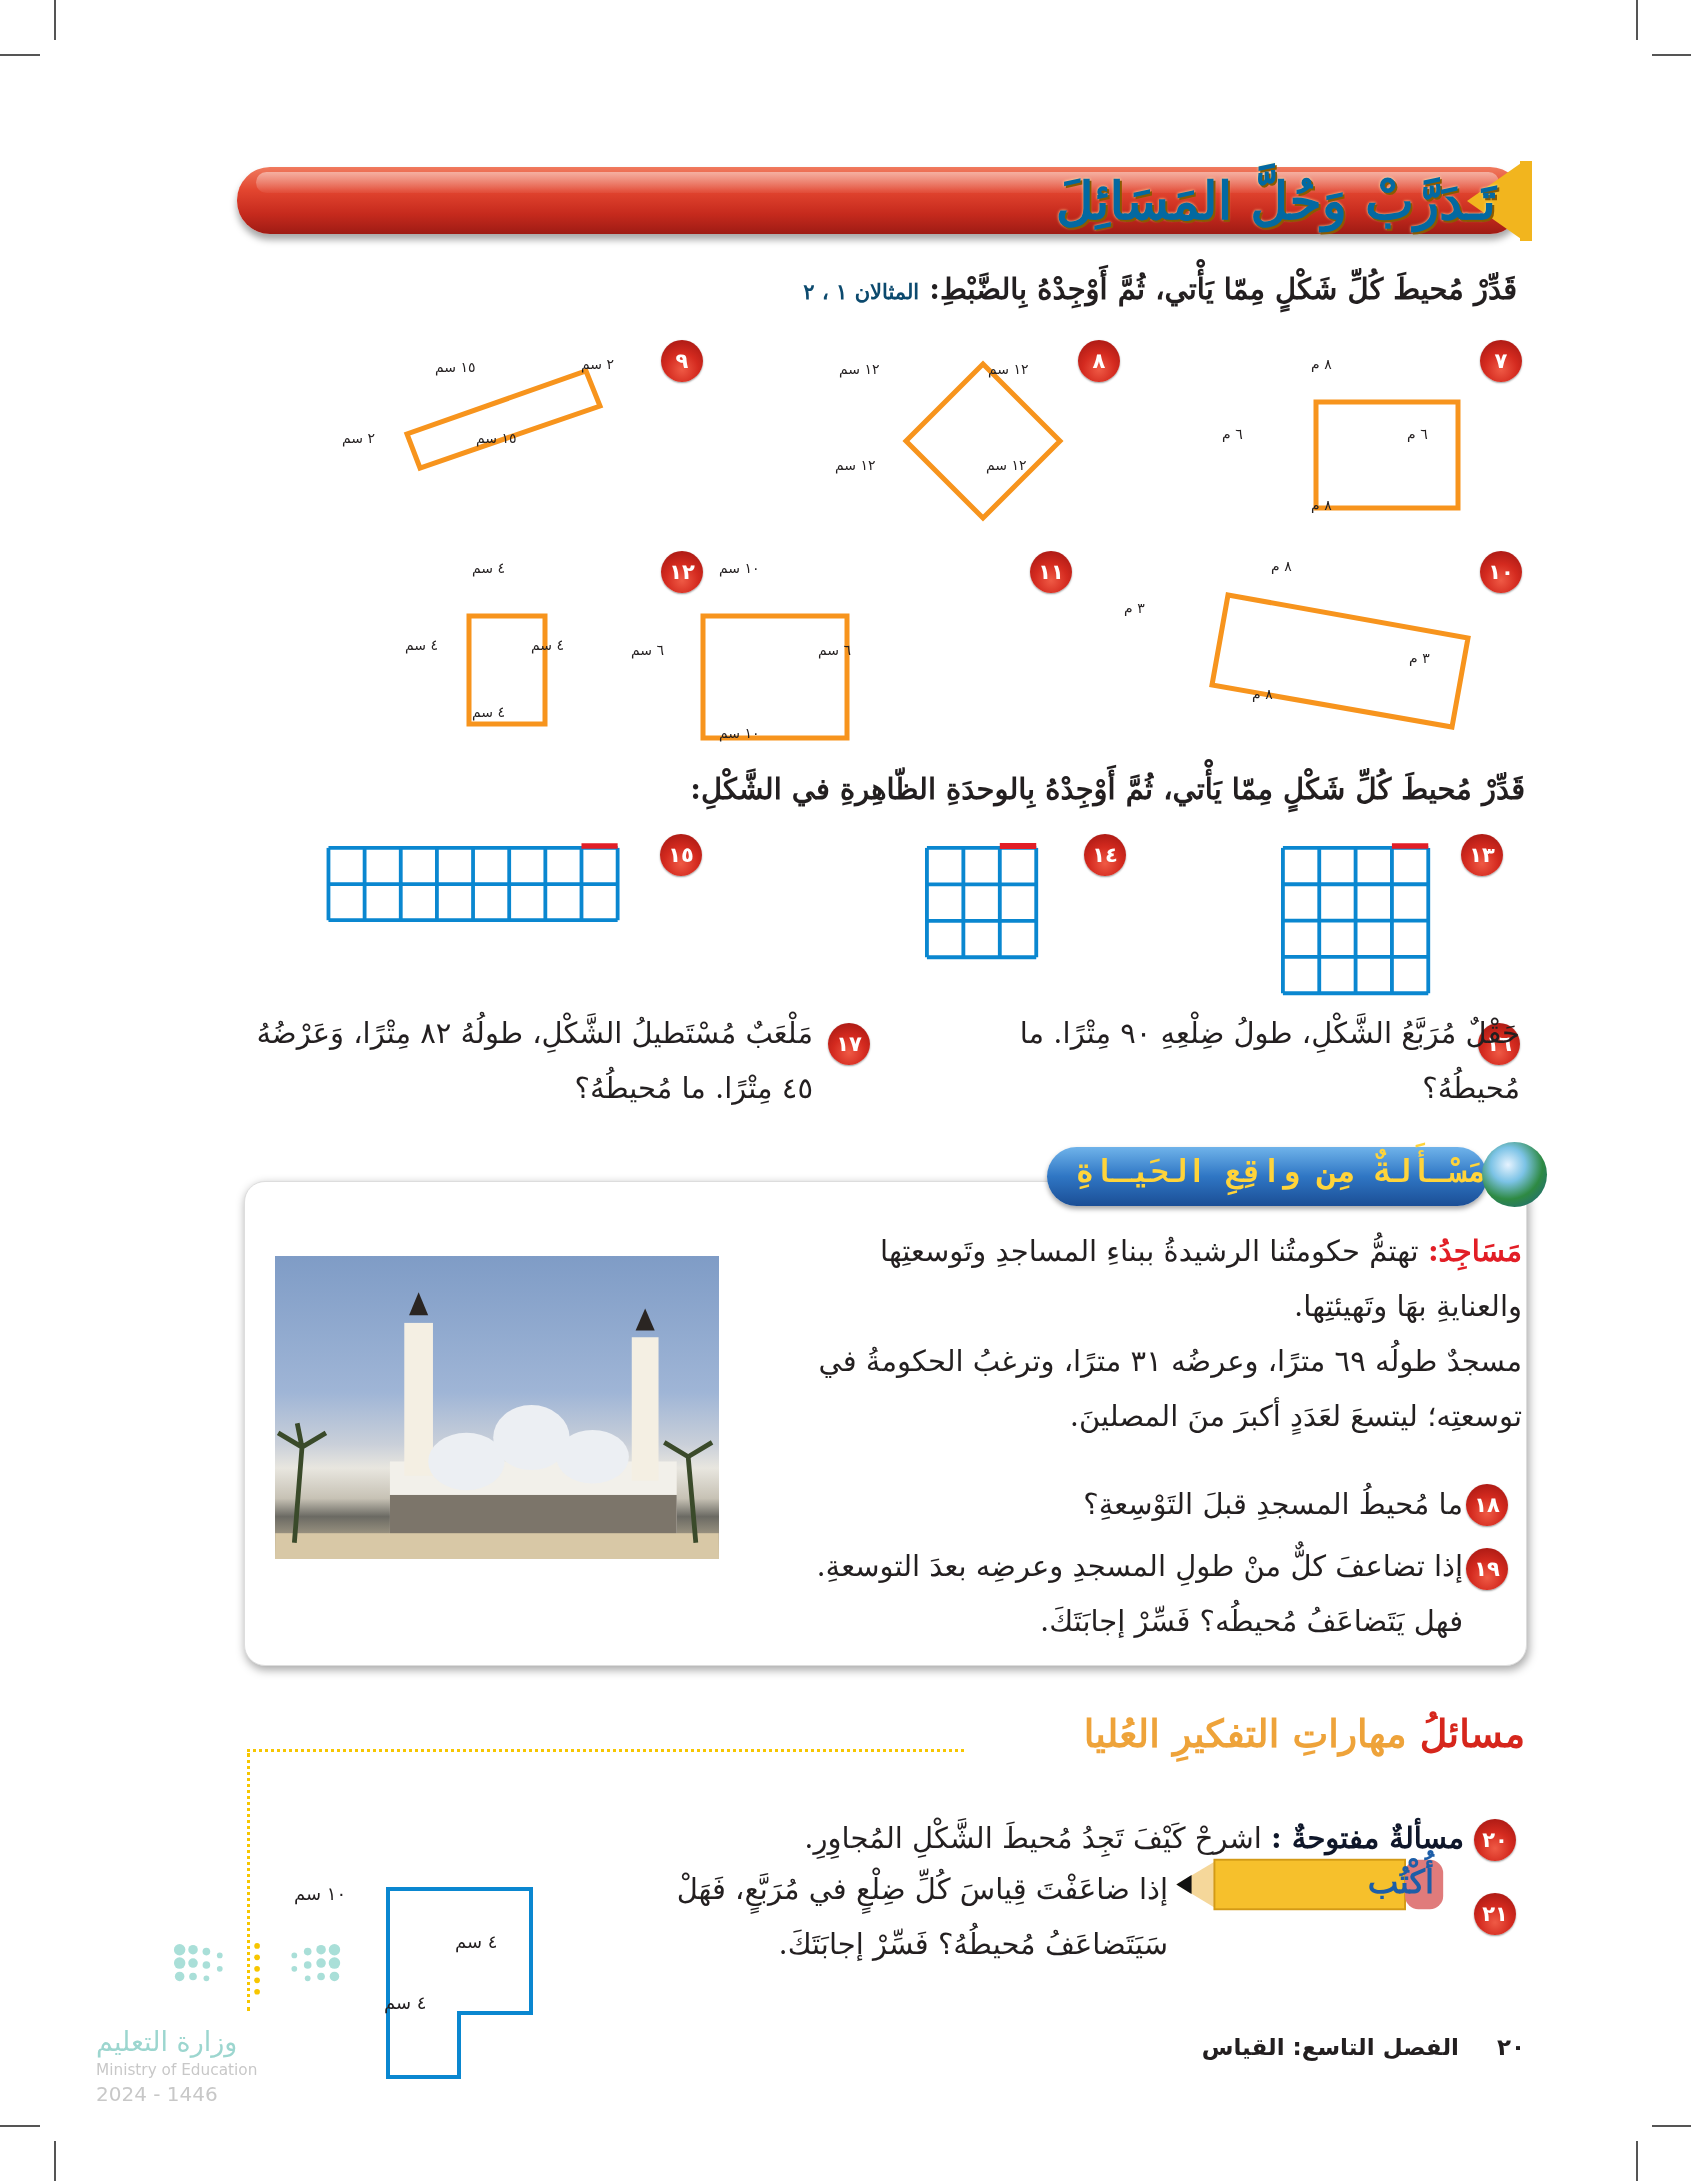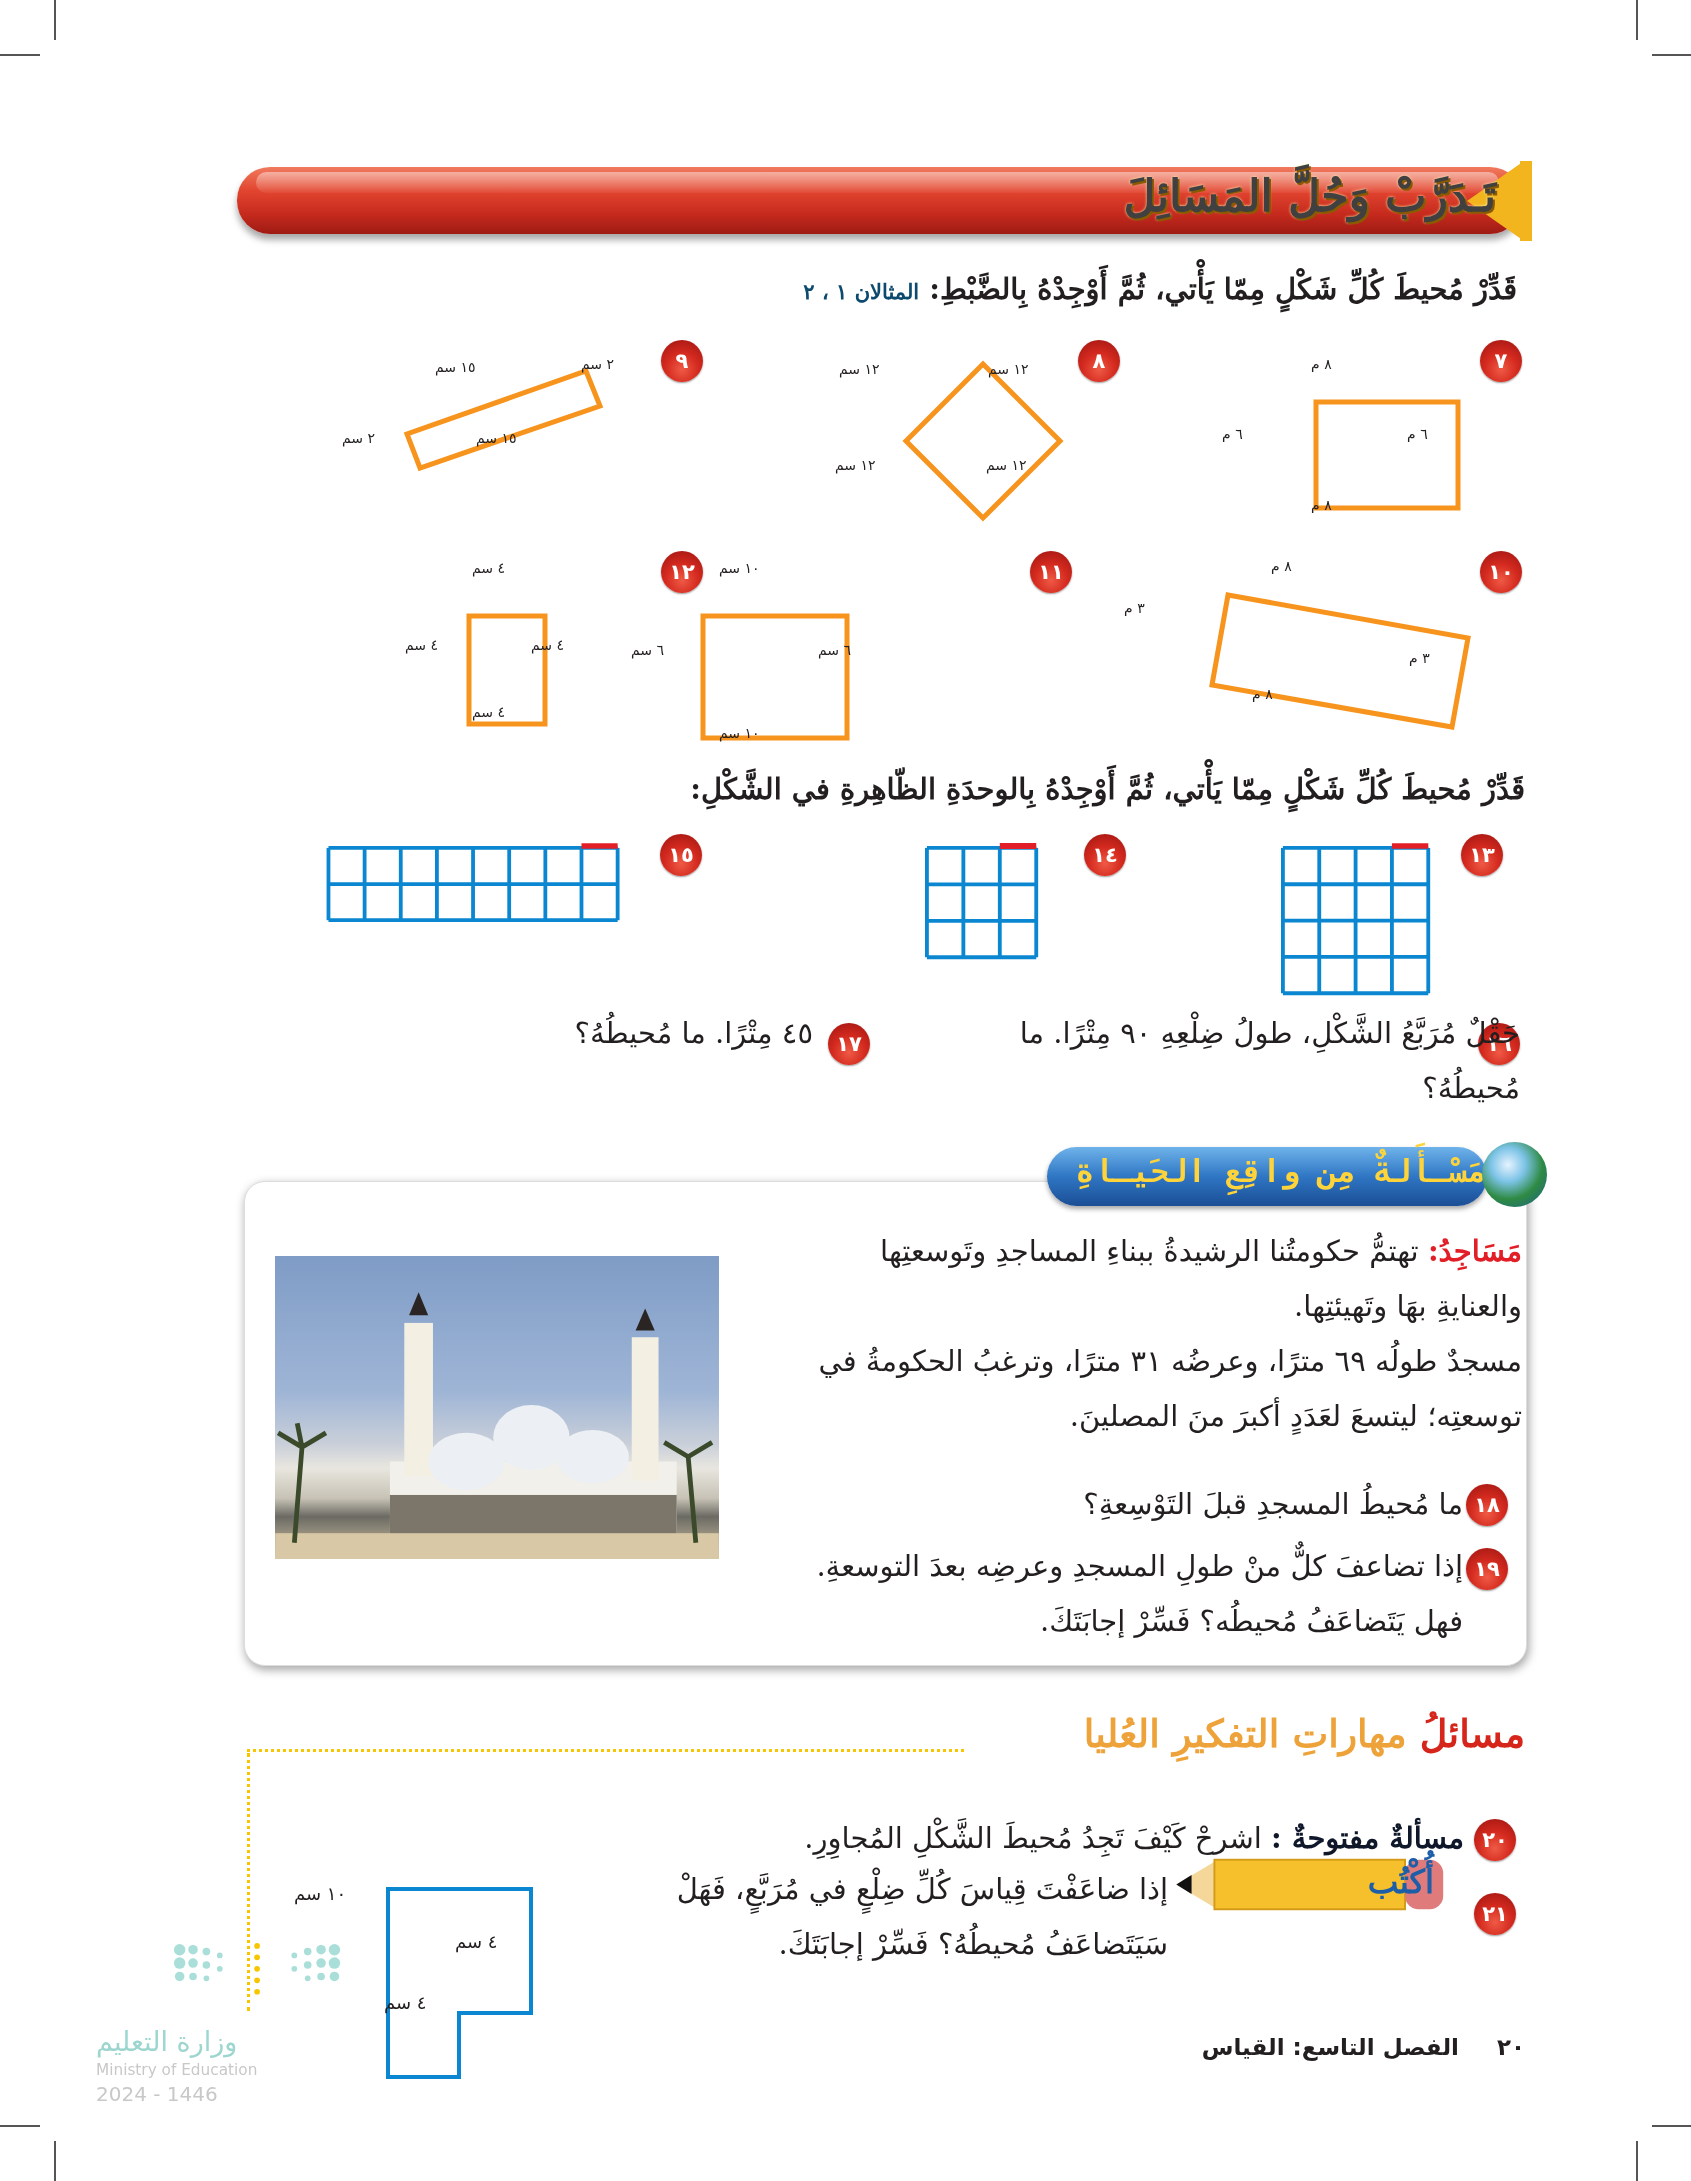--- a/index.html
+++ b/index.html
@@ -7,21 +7,21 @@
   .abs { position:absolute; }
   .rtl { direction:rtl; text-align:right; }
   
   .crop { position:absolute; background:#555; }
   
   .banner { left:237px; top:167px; width:1286px; height:67px; border-radius:33px;
     background:linear-gradient(#f07a5e 0%, #e2452f 35%, #c62a1d 70%, #9e1b14 100%);
     box-shadow:0 5.7px 7.6px rgba(0,0,0,0.35); }
   .banner-shine { left:256px; top:172px; width:1243px; height:21px; border-radius:11.5px;
     background:linear-gradient(rgba(255,255,255,0.45), rgba(255,255,255,0.05)); }
-  .banner-title { right:196px; top:170px; font-size:44px; font-weight:bold; color:#404040;
+  .banner-title { right:196px; top:170px; font-size:52px; font-weight:bold; color:#0369a1;
     text-shadow:1.9px 1.9px 0 #8a5a00, 0 0 2.9px #fff3b0; font-family:"DejaVu Serif", serif; }
   .banner-arrow { left:1467px; top:161px; width:0; height:0; border-top:40px solid transparent; border-bottom:40px solid transparent; border-right:57px solid #f2b51e; }
   .banner-arrow-bar { left:1520px; top:161px; width:11.5px; height:80px; background:#f2b51e; }
   .instr { font-size:29px; font-weight:bold; font-family:"DejaVu Serif", serif; }
   .instr .ref { color:#0c4a6e; font-size:21px; }
   
   .num { width:42px; height:42px; border-radius:50%; color:#fff; font-weight:bold; font-size:21px;
     display:flex; align-items:center; justify-content:center;
     background:radial-gradient(circle at 50% 70%, #ef5a45 0%, #d42a1f 45%, #9c1410 100%);
     box-shadow:0 1px 1.9px rgba(0,0,0,0.4); }
@@ -167,20 +167,21 @@
     <line x1="268" x2="306" y1="0" y2="0" stroke="#e21e26" stroke-width="6"></line>
   </svg>
 
 <div class="abs num" style="left:1478px; top:1023px;">١٦</div>
 <div class="abs body-text rtl" style="right:172px; top:1006px;">
   <div>حَقْلٌ مُرَبَّعُ الشَّكْلِ، طولُ ضِلْعِهِ ٩٠ مِتْرًا. ما</div>
   <div>مُحيطُهُ؟</div>
 </div>
 <div class="abs num" style="left:828px; top:1023px;">١٧</div>
 <div class="abs body-text rtl" style="right:879px; top:1006px;">
+  <div>مَلْعَبٌ مُسْتَطيلُ الشَّكْلِ، طولُهُ ٨٢ مِتْرًا، وَعَرْضُهُ</div>
   <div>٤٥ مِتْرًا. ما مُحيطُهُ؟</div>
 </div>
 
 <div class="abs card"></div>
 <div class="abs pill"></div>
 <div class="abs pill-text rtl">
   <span style="color:#ffd43a;">مَسْـأَلةٌ مِن واقِعِ الحَيـاةِ</span>
 </div>
 <div class="abs globe"></div>
 

